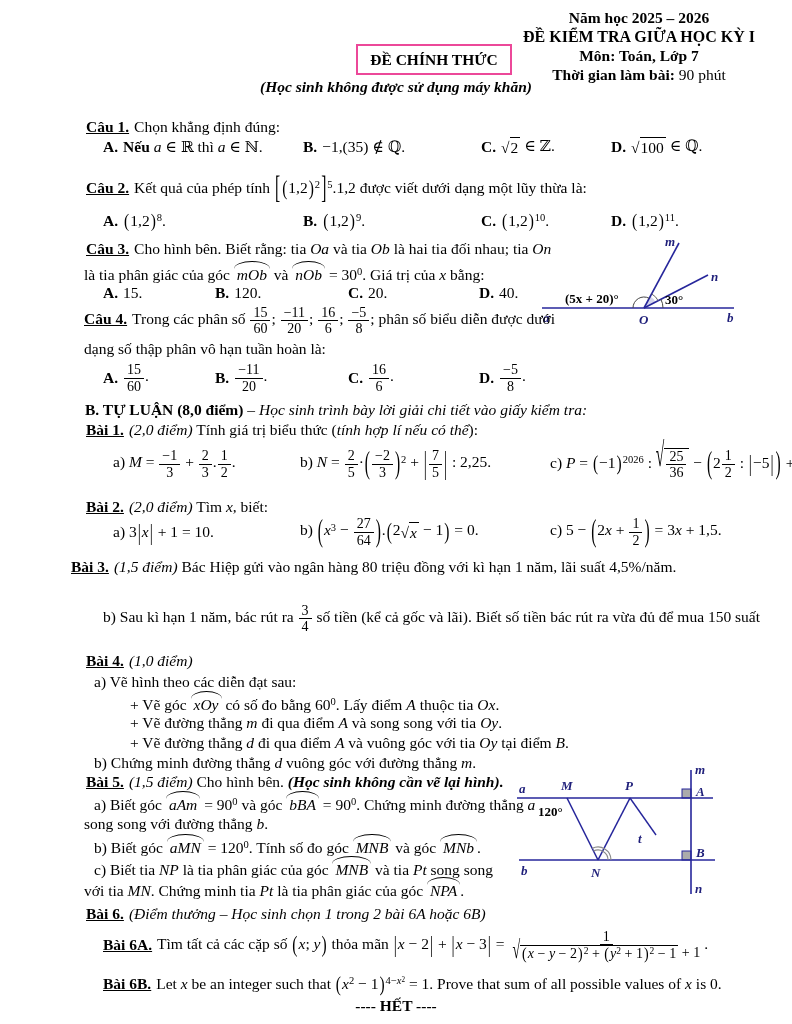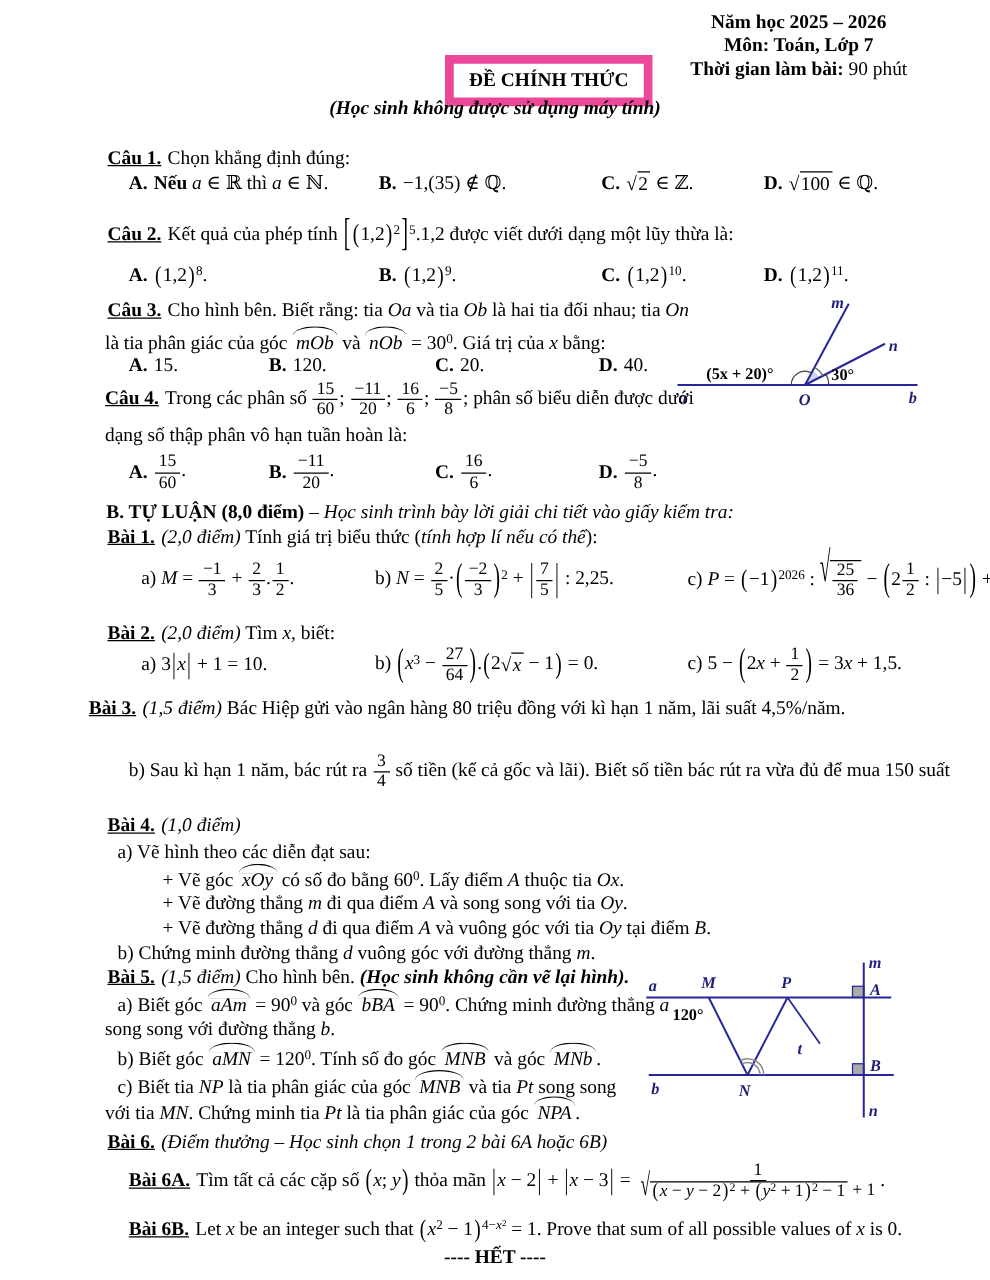--- a/index.html
+++ b/index.html
@@ -9,21 +9,21 @@
     line-height:20px;overflow:hidden;
   }
   .ln{position:absolute;white-space:nowrap;}
   .b{font-weight:bold;}
   .i{font-style:italic;}
   .qlbl{font-weight:bold;margin-right:5px;text-decoration:underline;}
   
   .hdr-left{position:absolute;left:76px;top:8px;font-weight:bold;line-height:20px;}
   .hdr-right{position:absolute;left:505px;top:8px;width:268px;text-align:center;font-weight:bold;line-height:19px;}
   .hdr-right .t2{font-size:16px;}
-  .official-box{position:absolute;left:356px;top:44px;width:152px;height:27px;border:7px solid #ec4899;
+  .official-box{position:absolute;left:356px;top:44px;width:152px;height:27px;border:2px solid #ec4899;
     display:flex;align-items:center;justify-content:center;font-weight:bold;}
   .no-calc{position:absolute;left:0;right:0;top:77px;text-align:center;font-weight:bold;font-style:italic;}
   
   .opts{position:absolute;display:flex;align-items:center;white-space:nowrap;}
   .opts .opt{display:inline-flex;align-items:center;}
   .opts.wide .opt:nth-child(1){width:200px;}
   .opts.wide .opt:nth-child(2){width:178px;}
   .opts.wide .opt:nth-child(3){width:130px;}
   .opts.narrow .opt:nth-child(1){width:112px;}
   .opts.narrow .opt:nth-child(2){width:133px;}
@@ -56,27 +56,28 @@
   .fig text.ang{font-style:normal;fill:#000;font-size:13px;}
   .footer{position:absolute;left:0;right:0;top:996px;text-align:center;font-weight:bold;}
 </style>
 </head>
 <body>
 
 <div class="page">
 
   <div class="hdr-right">
     <div>Năm học 2025 – 2026</div>
+    <div class="t2">ĐỀ KIỂM TRA GIỮA HỌC KỲ I</div>
     <div>Môn: Toán, Lớp 7</div>
     <div><span class="b">Thời gian làm bài:</span><span style="font-weight:normal"> 90 phút</span></div>
   </div>
   <div class="official-box">
     <span>ĐỀ CHÍNH THỨC</span>
   </div>
-  <div class="no-calc">(Học sinh không được sử dụng máy tính)</div>
+  <div class="no-calc">(Học sinh không được sử dụng máy khăn)</div>
 
 
   <div class="ln" style="left:86px;top:117px">
     <span class="qlbl">Câu 1.</span><span>Chọn khẳng định đúng:</span>
   </div>
   <div class="opts wide" style="left:103px;top:134px;height:26px">
     <span class="opt">
         <span class="olt">A.</span>
         <span><span class="mb">Nếu </span><span class="mi">a</span> ∈ ℝ thì <span class="mi">a</span> ∈ ℕ.</span>
       </span>

